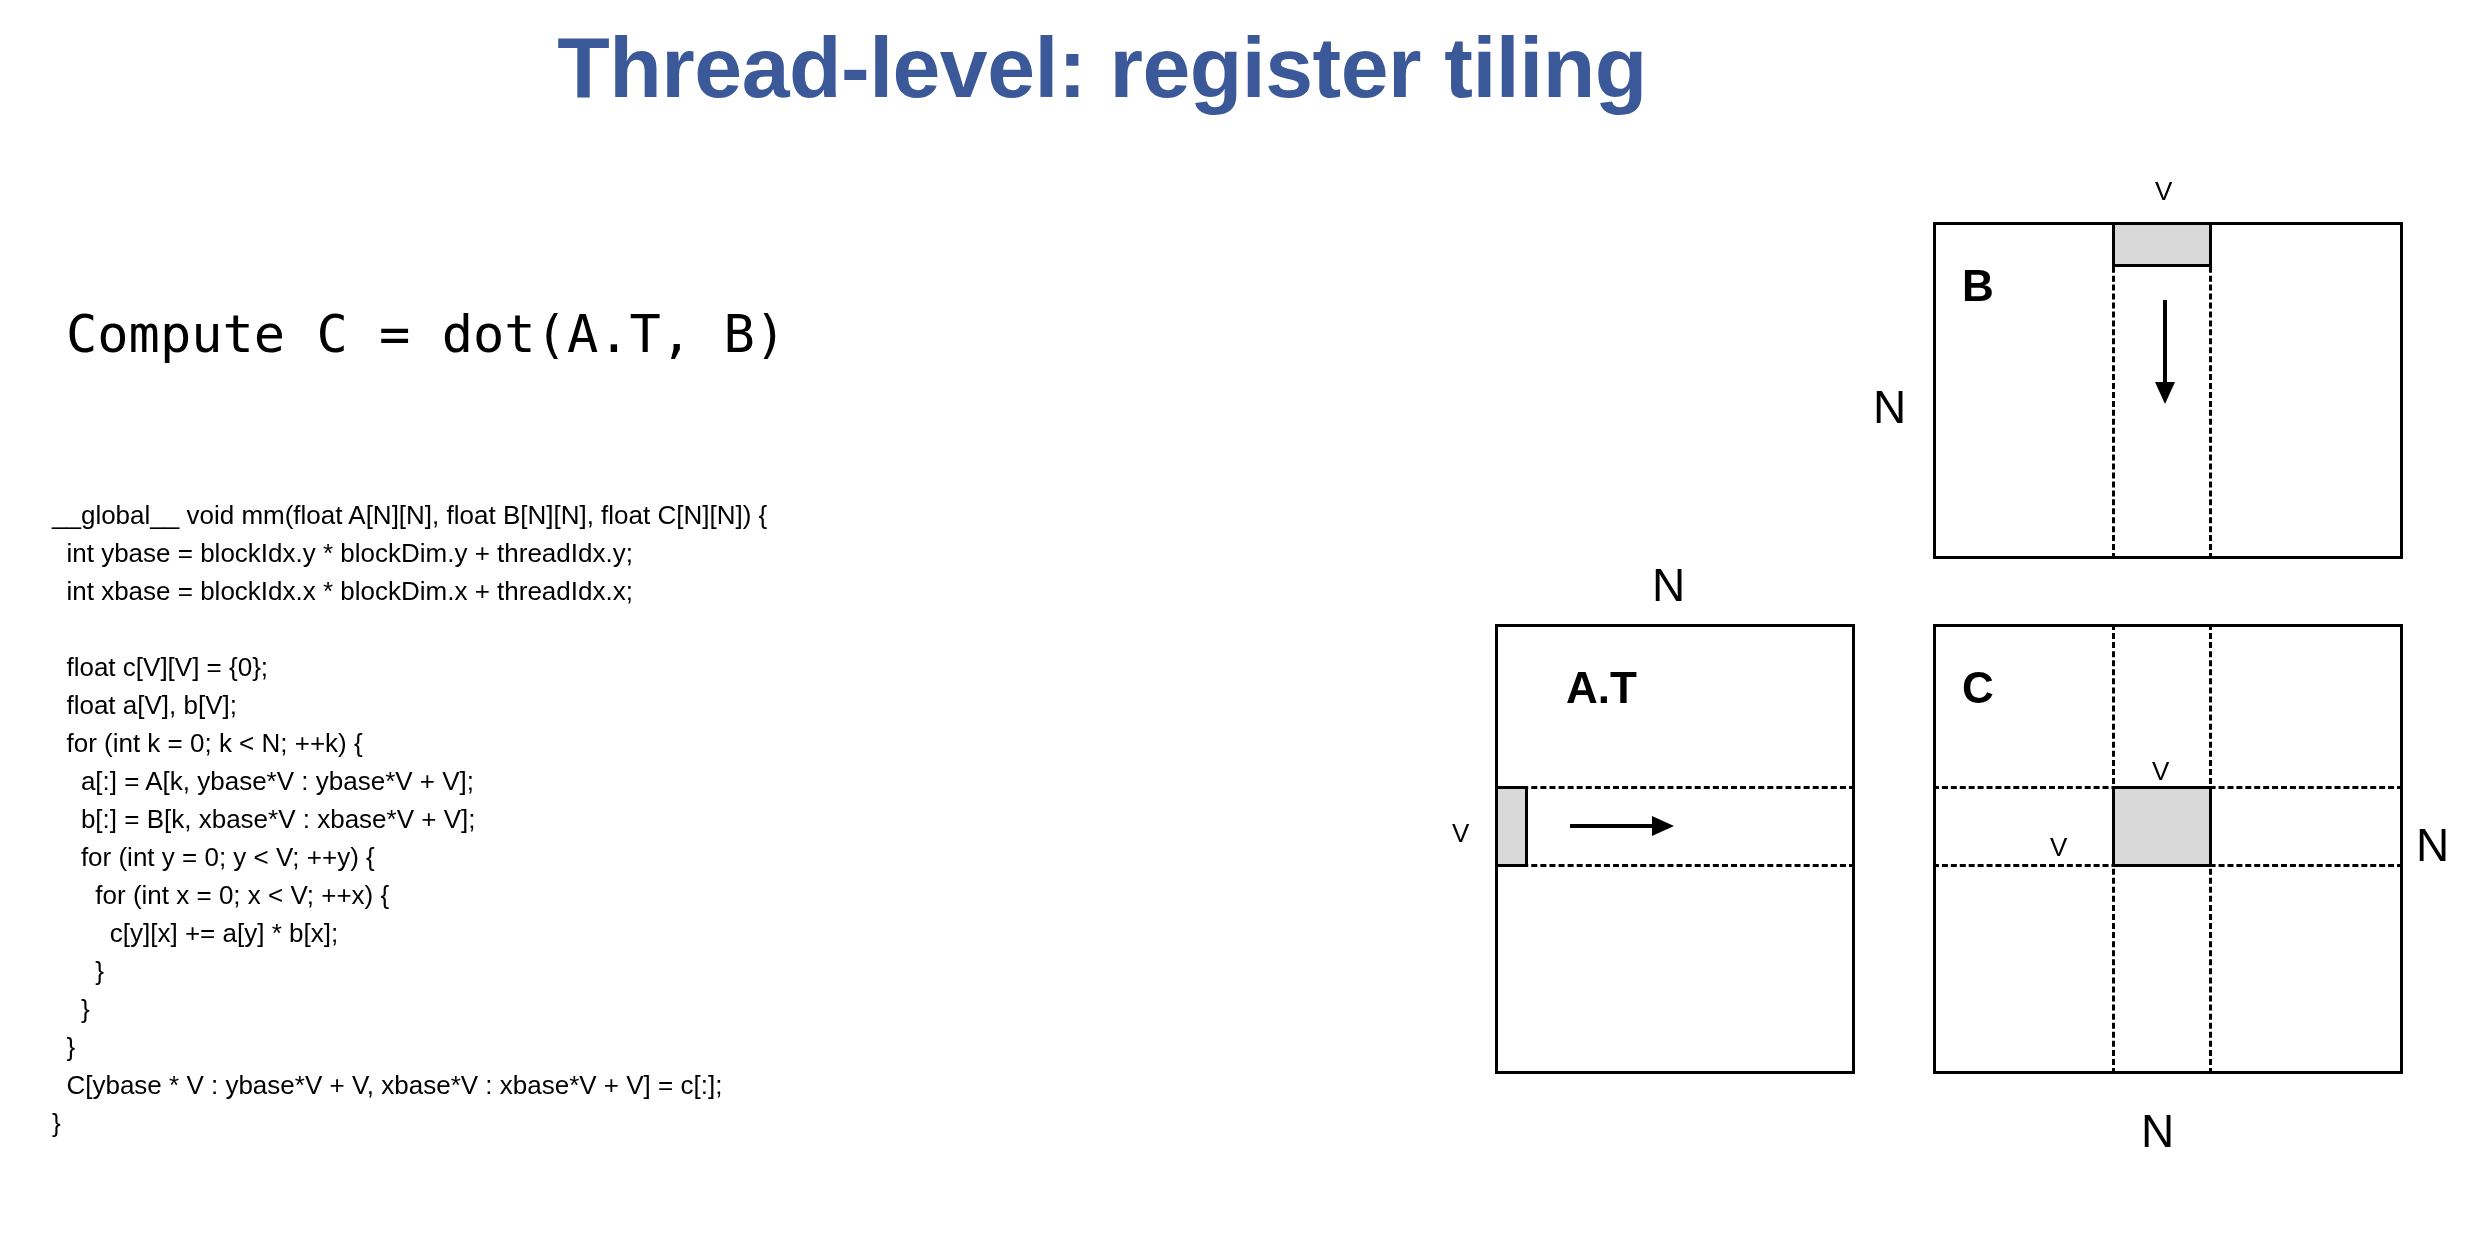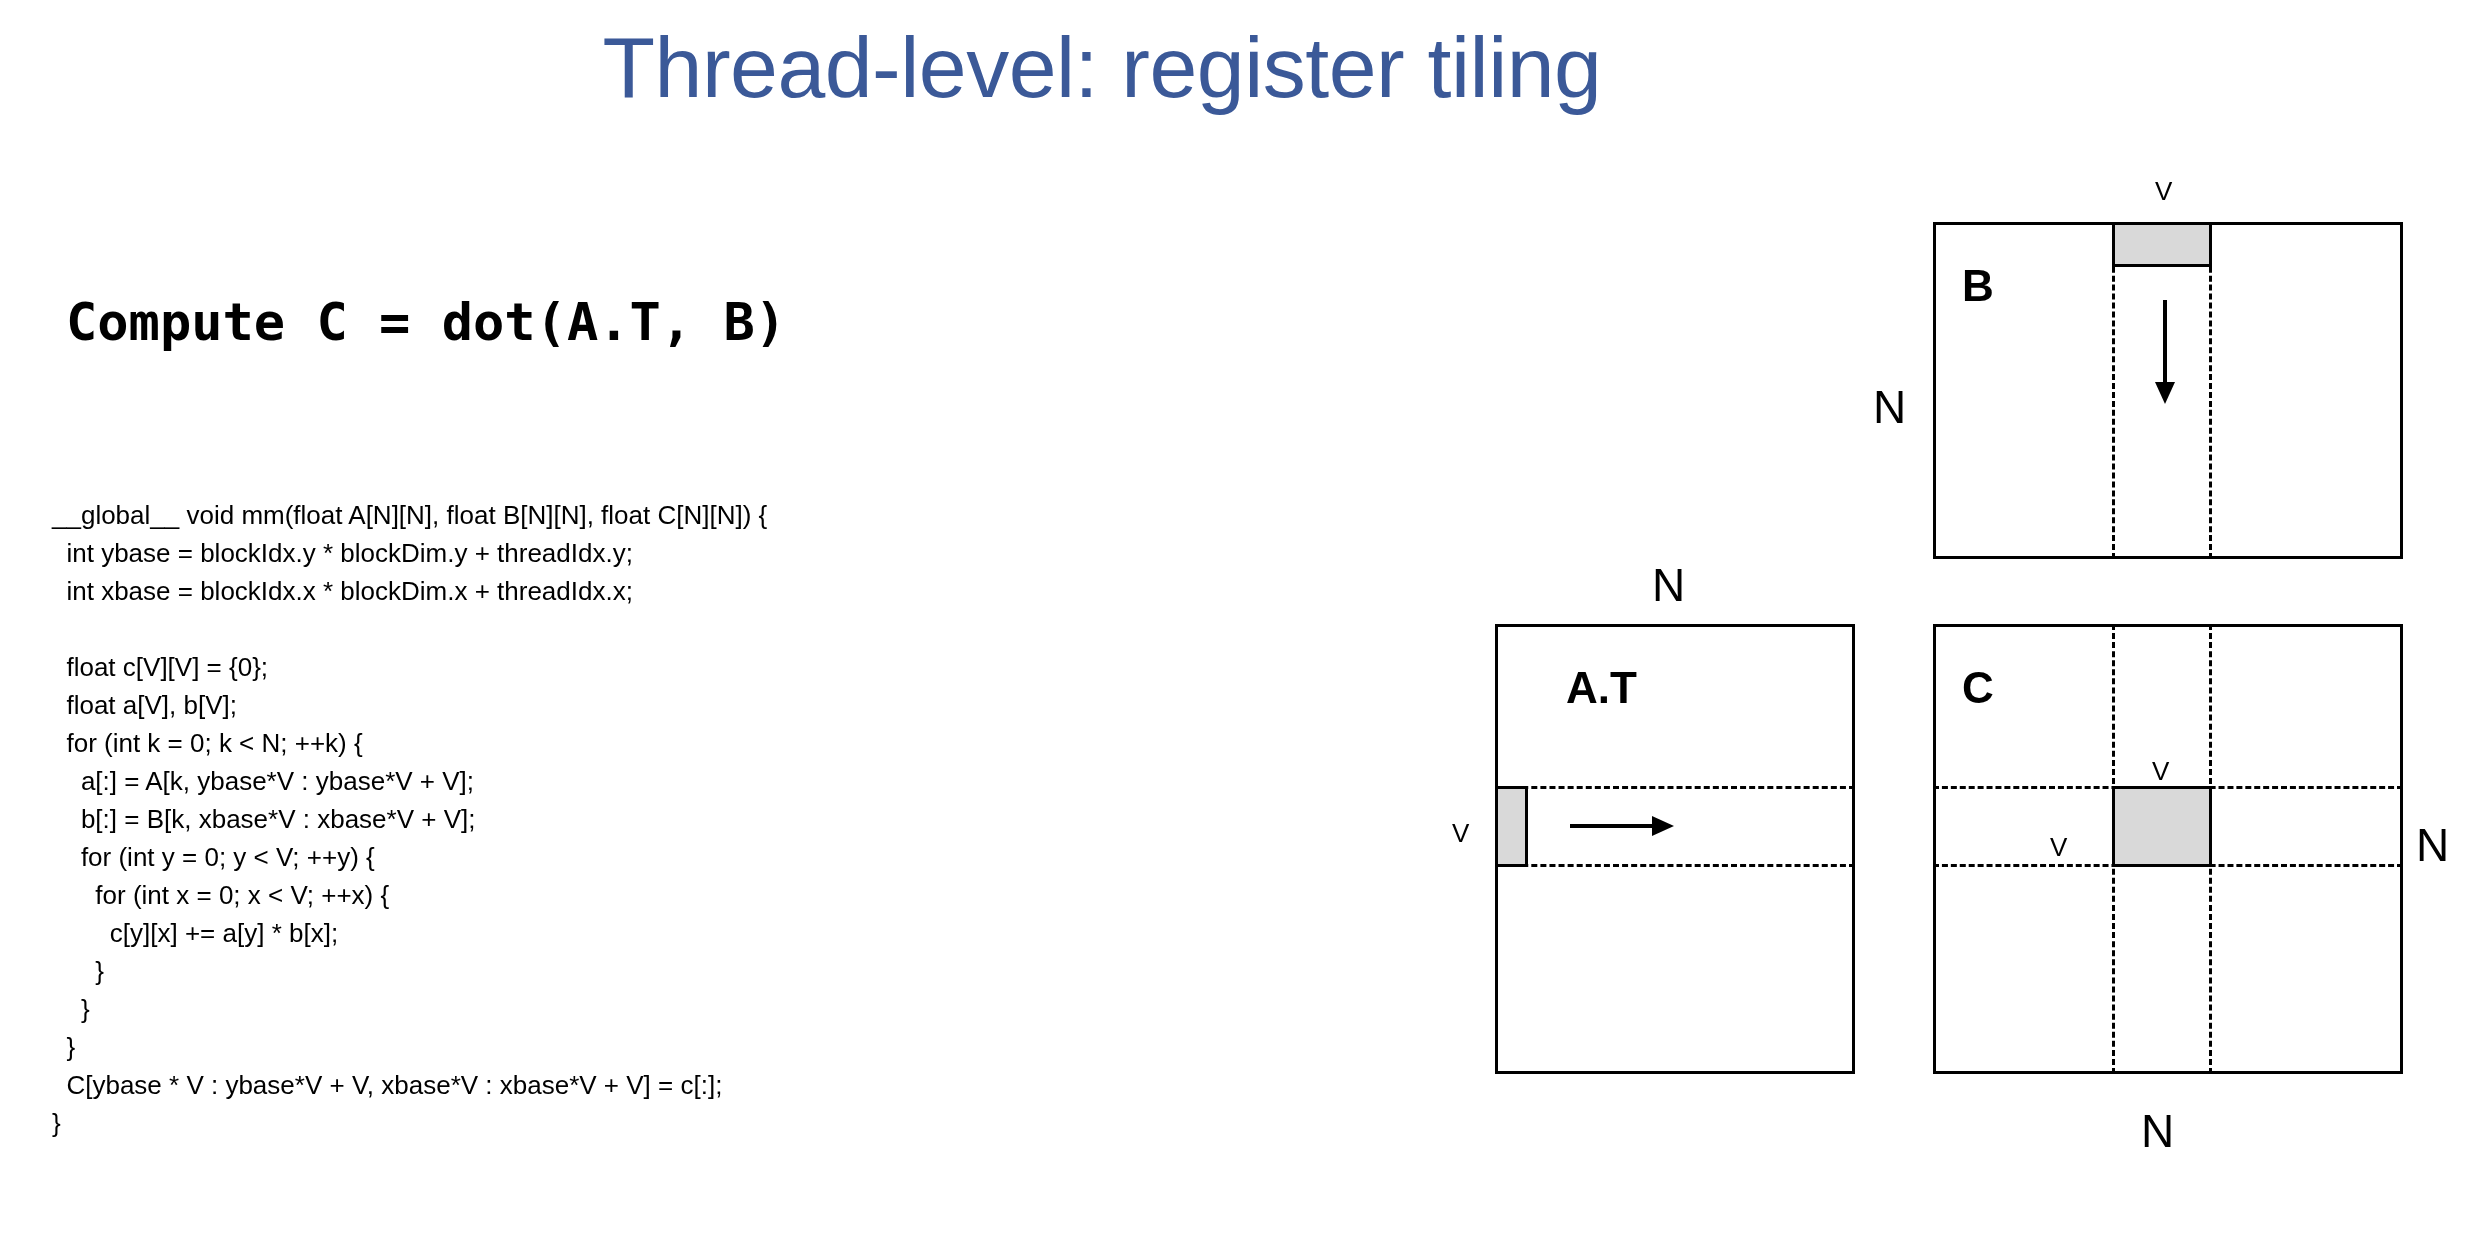--- a/index.html
+++ b/index.html
@@ -18,34 +18,34 @@
 
   
   #title {
     position: absolute;
     left: 0;
     top: 18px;
     width: 2204px;
     text-align: center;
     font-family: "Liberation Sans", sans-serif;
     font-size: 86px;
-    font-weight: 400;
+    font-weight: 700;
     color: #3B5998;
     letter-spacing: -0.5px;
     white-space: nowrap;
   }
 
   
   #compute-line {
     position: absolute;
     left: 66px;
-    top: 292px;
+    top: 304px;
     font-family: "DejaVu Sans Mono", "Liberation Mono", monospace;
     font-size: 52px;
-    font-weight: 700;
+    font-weight: 400;
     color: #000000;
     white-space: pre;
     letter-spacing: 0px;
   }
   #code-block {
     position: absolute;
     left: 52px;
     top: 470px;
     font-family: Liberation Sans, sans-serif;
     font-size: 26px;

